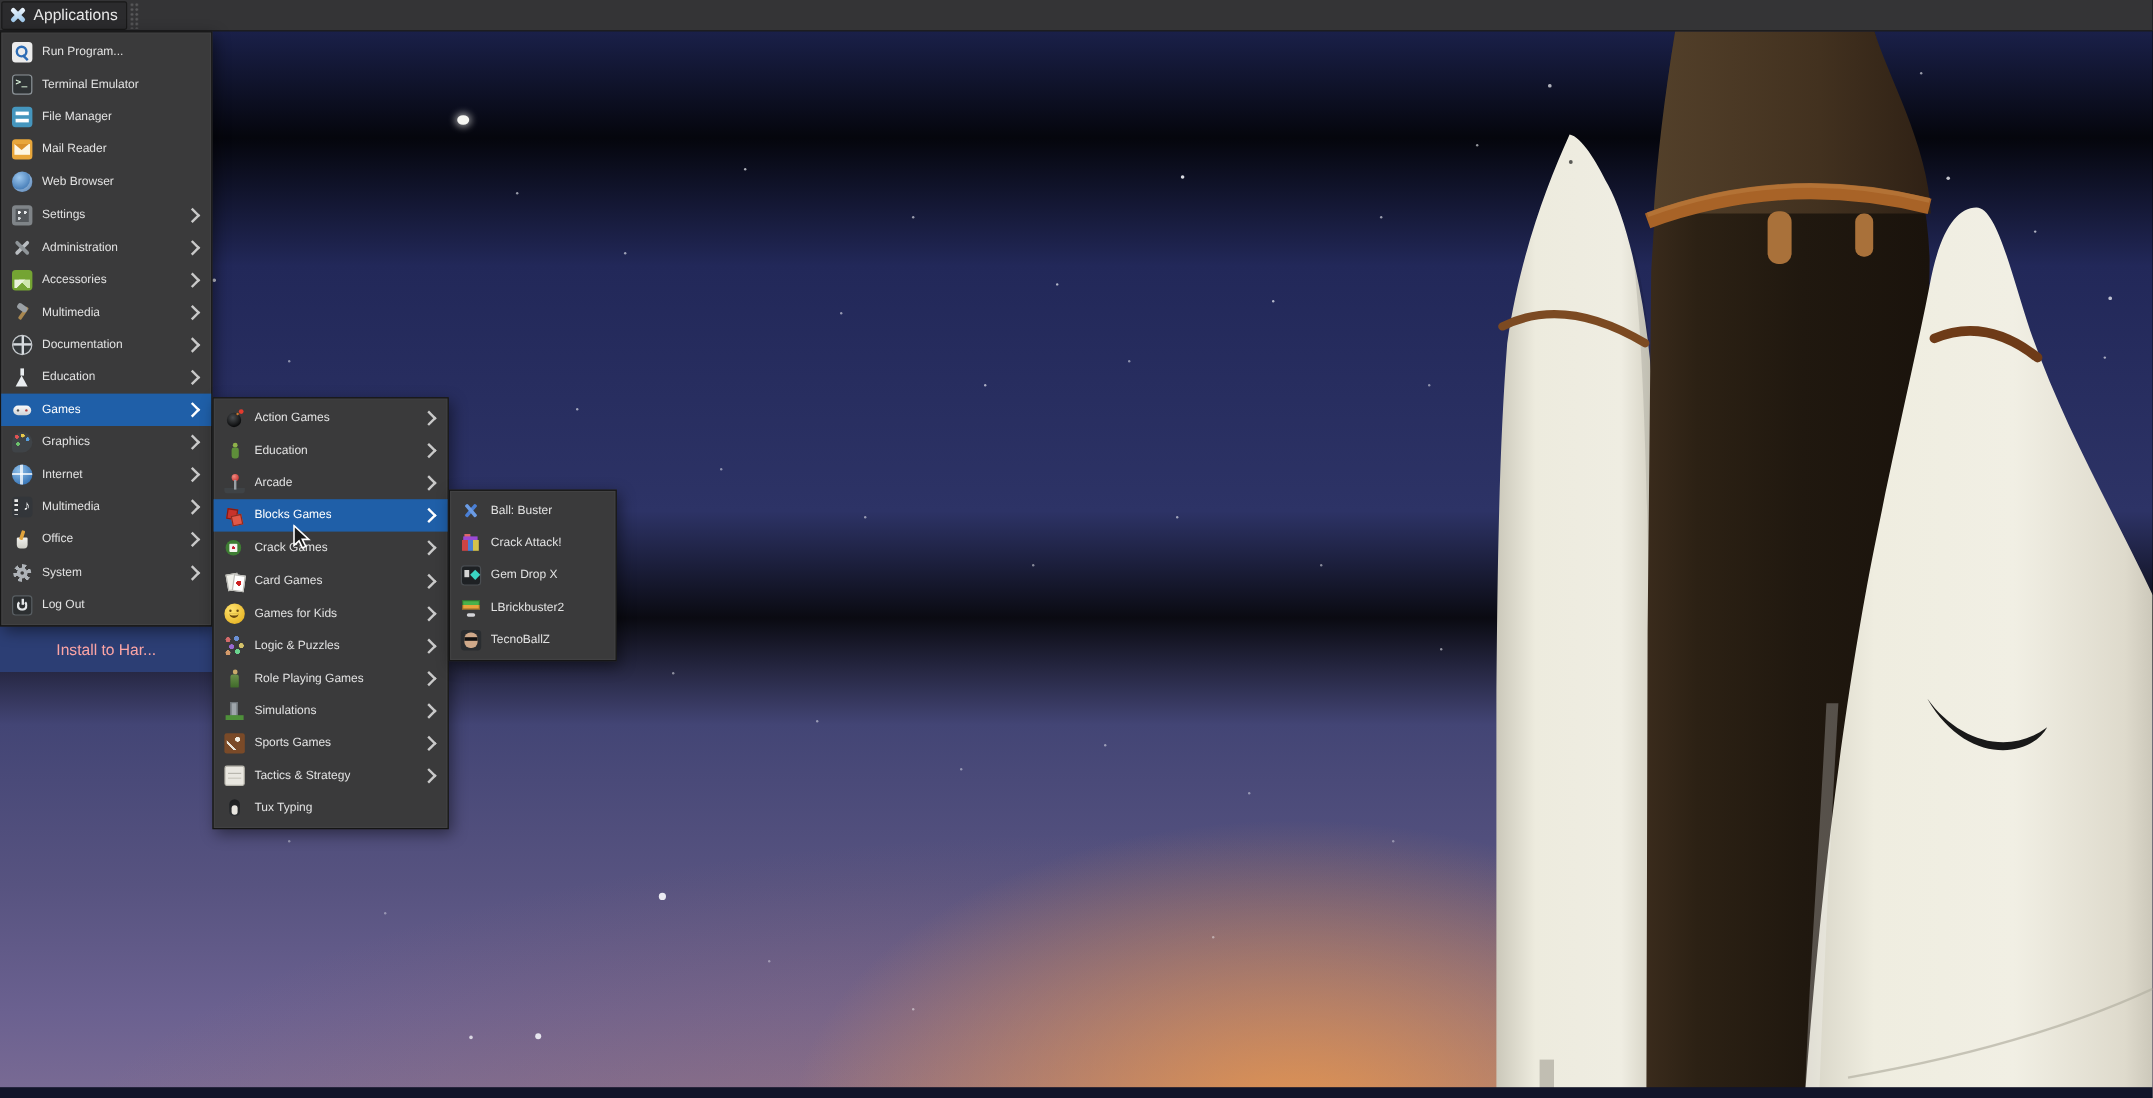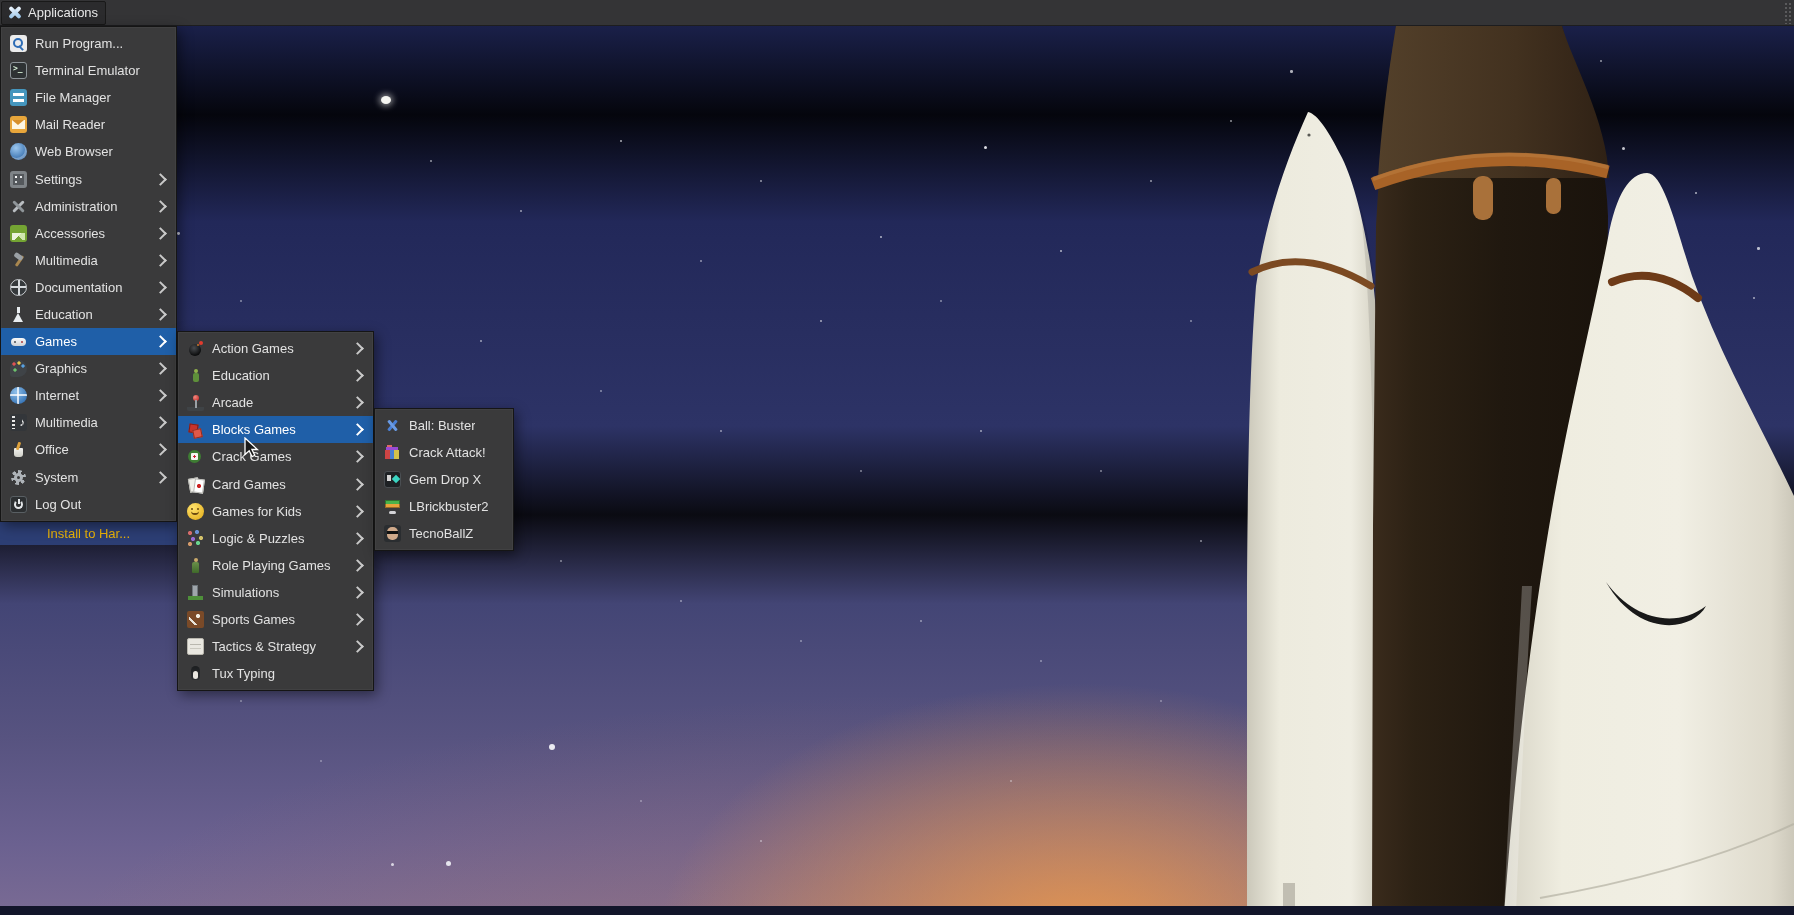--- a/index.html
+++ b/index.html
@@ -7,21 +7,21 @@
     width:1794px;height:915px;position:relative;overflow:hidden;
     font-family:"Liberation Sans","DejaVu Sans",sans-serif;
     background:#000;
     -webkit-font-smoothing:antialiased;
   }
   
   .panel{
     position:absolute;left:0;top:0;width:1794px;height:26px;
     background:var(--panel-bg,#343436);
     border-bottom:1px solid #1d1d1f;box-sizing:border-box;
-    display:flex;align-items:center;z-index:40;justify-content:space-between;
+    display:flex;align-items:center;z-index:40;
   }
   .app-button{
     height:24px;margin:1px 0 1px 1px;padding:0 7px 0 4px;
     display:flex;align-items:center;gap:5px;
     background:#2b2b2d;border:1px solid #191919;border-radius:2px;
     color:#e8e8e8;font-size:13px;box-sizing:border-box;
   }
   .panel-handle{
     width:8px;height:22px;margin:0 2px;
     background:radial-gradient(circle at 2px 2px,#5a5a5c 1px,transparent 1.2px) 0 0/4px 4px;
@@ -54,37 +54,37 @@
   .moon{
     position:absolute;width:10px;height:8px;border-radius:50%;
     background:#f6f6f2;box-shadow:0 0 6px 2px rgba(246,246,242,.55);
   }
   .rocket-svg{position:absolute;left:1240px;top:0;width:554px;height:889px;}
   .bottom-strip{
     position:absolute;left:0;bottom:0;width:1794px;height:9px;
     background:var(--strip-bg,#12152a);z-index:5;
   }
   .desk-label{
-    position:absolute;left:0;top:496px;width:177px;height:23px;
+    position:absolute;left:0;top:496px;width:177px;height:38px;
     background:var(--sel-bg,#2c3e74);display:flex;align-items:center;justify-content:center;
-    color:#eab308;font-size:13px;z-index:4;
+    color:#fca5a5;font-size:13px;z-index:4;
   }
   
   .menu{
     position:absolute;background:var(--menu-bg,#3a3a3b);
     border:1px solid #151515;box-sizing:border-box;padding:3px 0;
     box-shadow:inset 0 0 0 1px rgba(255,255,255,.04),3px 4px 12px rgba(0,0,0,.45);
     z-index:50;
   }
   #menuMain{left:0;top:26px;width:177px;height:496px;}
   #menuGames{left:177px;top:331px;width:197px;height:360px;}
   #menuBlocks{left:374px;top:408px;width:140px;height:143px;}
   .mrow{
     height:27.1px;display:flex;align-items:center;padding:0 9px;
-    font-size:13px;color:#e2e2e2;cursor:default;box-sizing:border-box;
+    font-size:10px;color:#e2e2e2;cursor:default;box-sizing:border-box;
   }
   .mrow.selected{background:var(--accent,#1f5fa8);color:#fff;}
   .mlabel{white-space:nowrap;overflow:hidden;}
   .chev{
     width:7px;height:7px;flex:0 0 auto;margin-left:auto;
     border-top:2px solid #c9c9c9;border-right:2px solid #c9c9c9;
     transform:rotate(45deg);margin-right:2px;
   }
   .selected .chev{border-color:#fff;}
   

